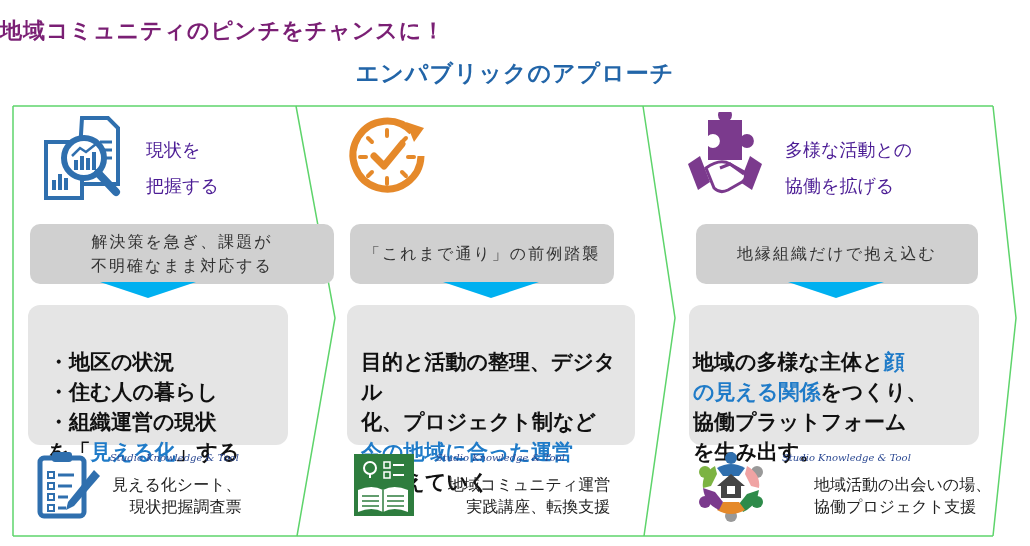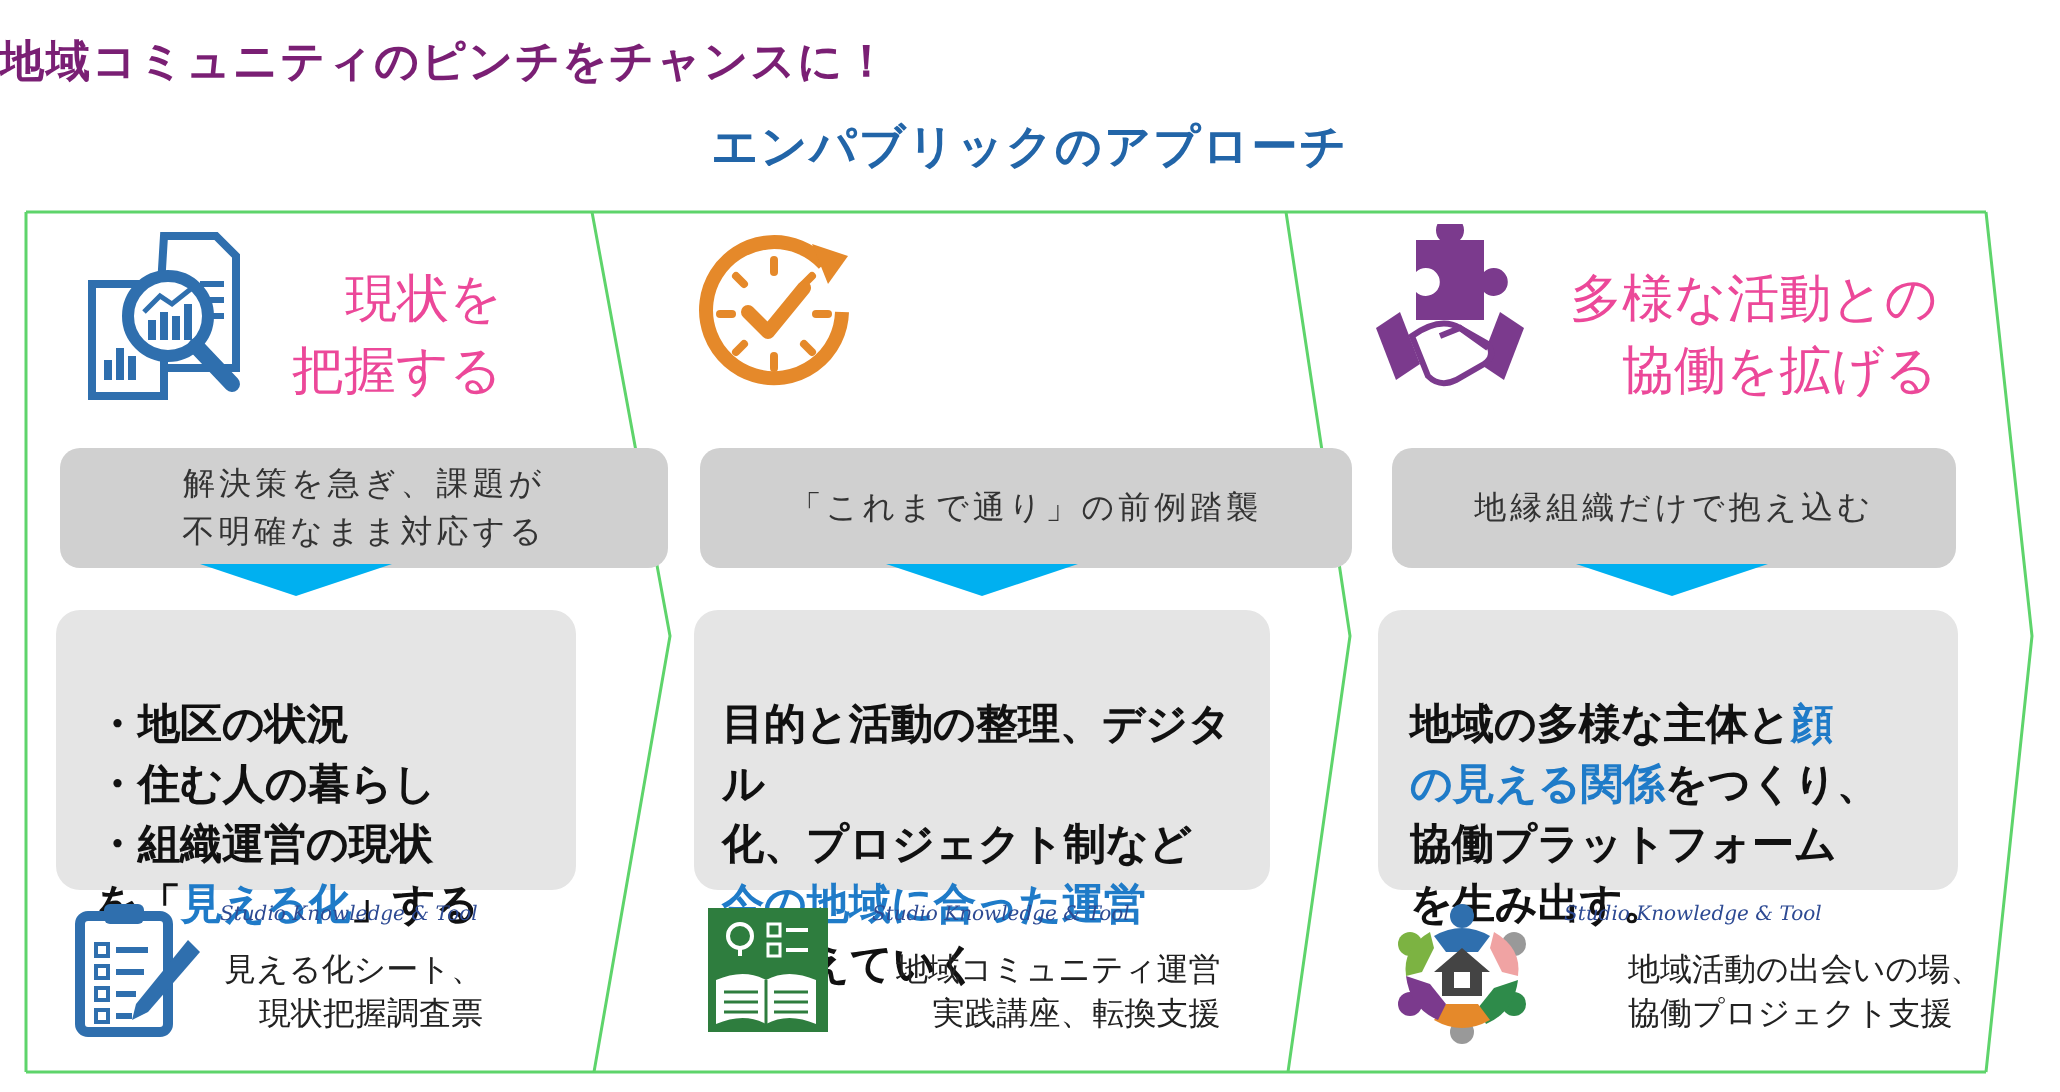--- a/index.html
+++ b/index.html
@@ -14,22 +14,22 @@
     position: absolute; left: 0; top: 58px; width: 1030px; text-align: center;
     font-size: 23px; font-weight: bold; color: #2265a8; letter-spacing: 1px;
   }
 
   svg.frame { position: absolute; left: 0; top: 0; }
 
   .panel { position: absolute; top: 106px; height: 430px; }
 
   .icon-box { position: absolute; top: 6px; width: 90px; height: 90px; }
   .heading {
-    position: absolute; top: 26px; font-size: 26px; line-height: 36px; color: #ec4899;
-    font-weight: normal; white-space: pre-line; text-align: right;
+    position: absolute; top: 26px; font-size: 18px; line-height: 36px; color: #4c1d95;
+    font-weight: normal; white-space: pre-line;
   }
   .problem {
     position: absolute; top: 118px; height: 60px; background: #d0d0d0; border-radius: 10px;
     display: flex; align-items: center; justify-content: center; text-align: center;
     font-size: 16px; line-height: 24px; letter-spacing: 2px; color: #333; white-space: pre-line;
   }
   .arrow {
     position: absolute; top: 176px; width: 0; height: 0;
     border-left: 48px solid transparent; border-right: 48px solid transparent;
     border-top: 16px solid #00b0f0;
@@ -126,21 +126,21 @@
         <line x1="18" y1="45" x2="24" y2="45"></line>
           <line x1="66" y1="45" x2="72" y2="45"></line>
         <line x1="26" y1="26" x2="30" y2="30"></line>
           <line x1="60" y1="60" x2="64" y2="64"></line>
         <line x1="26" y1="64" x2="30" y2="60"></line>
           <line x1="60" y1="30" x2="64" y2="26"></line>
       </g>
       <polyline points="32,44 42,54 60,32" fill="none" stroke="#e5892a" stroke-width="7" stroke-linecap="round" stroke-linejoin="round"></polyline>
     </svg>
   </div>
-  <div class="problem" style="left:50px; width:326px;">「これまで通り」の前例踏襲</div>
+  <div class="problem" style="left:50px; width:264px;">「これまで通り」の前例踏襲</div>
   <div class="arrow" style="left:143px;"></div>
   <div class="solution" style="left:47px; width:288px;">
     <span>目的と活動の整理、デジタル
 化、プロジェクト制など
 </span><span class="hl">今の地域に合った運営</span><span>
 に変えていく</span>
   </div>
   <div class="tool-icon" style="left:50px;">
     <svg width="66" height="70" viewBox="0 0 66 70">
       <rect x="4" y="4" width="60" height="62" fill="#2e7d3e"></rect>
@@ -174,21 +174,21 @@
       <path d="M8 52 l12 -8 l10 26 l-12 8 z" fill="#7b3a8d"></path>
       <path d="M82 52 l-12 -8 l-10 26 l12 8 z" fill="#7b3a8d"></path>
       <path d="M26 56 q14 -10 24 -4 l14 8 q4 6 -2 10 l-14 8 q-8 4 -14 -2 z" fill="#fff" stroke="#7b3a8d" stroke-width="3"></path>
       <path d="M40 56 l10 -4 l14 10" fill="none" stroke="#7b3a8d" stroke-width="3"></path>
     </svg>
   </div>
   <div class="heading" style="left:140px;">多様な活動との
 協働を拡げる</div>
   <div class="problem" style="left:51px; width:282px;">地縁組織だけで抱え込む</div>
   <div class="arrow" style="left:143px;"></div>
-  <div class="solution" style="left:44px; width:290px; padding-left:16px;">
+  <div class="solution" style="left:44px; width:290px; padding-left:4px;">
     <span>地域の多様な主体と</span><span class="hl">顔
 の見える関係</span><span>をつくり、
 協働プラットフォーム
 を生み出す。</span>
   </div>
   <div class="tool-icon" style="left:50px; width:72px;">
     <svg width="72" height="72" viewBox="0 0 72 72">
       <circle cx="36" cy="8" r="6" fill="#2f6fae"></circle>
         <path d="M22 18 q14 -8 28 0 l-6 8 h-16 z" fill="#2f6fae"></path>
       <circle cx="62" cy="22" r="6" fill="#999"></circle>

